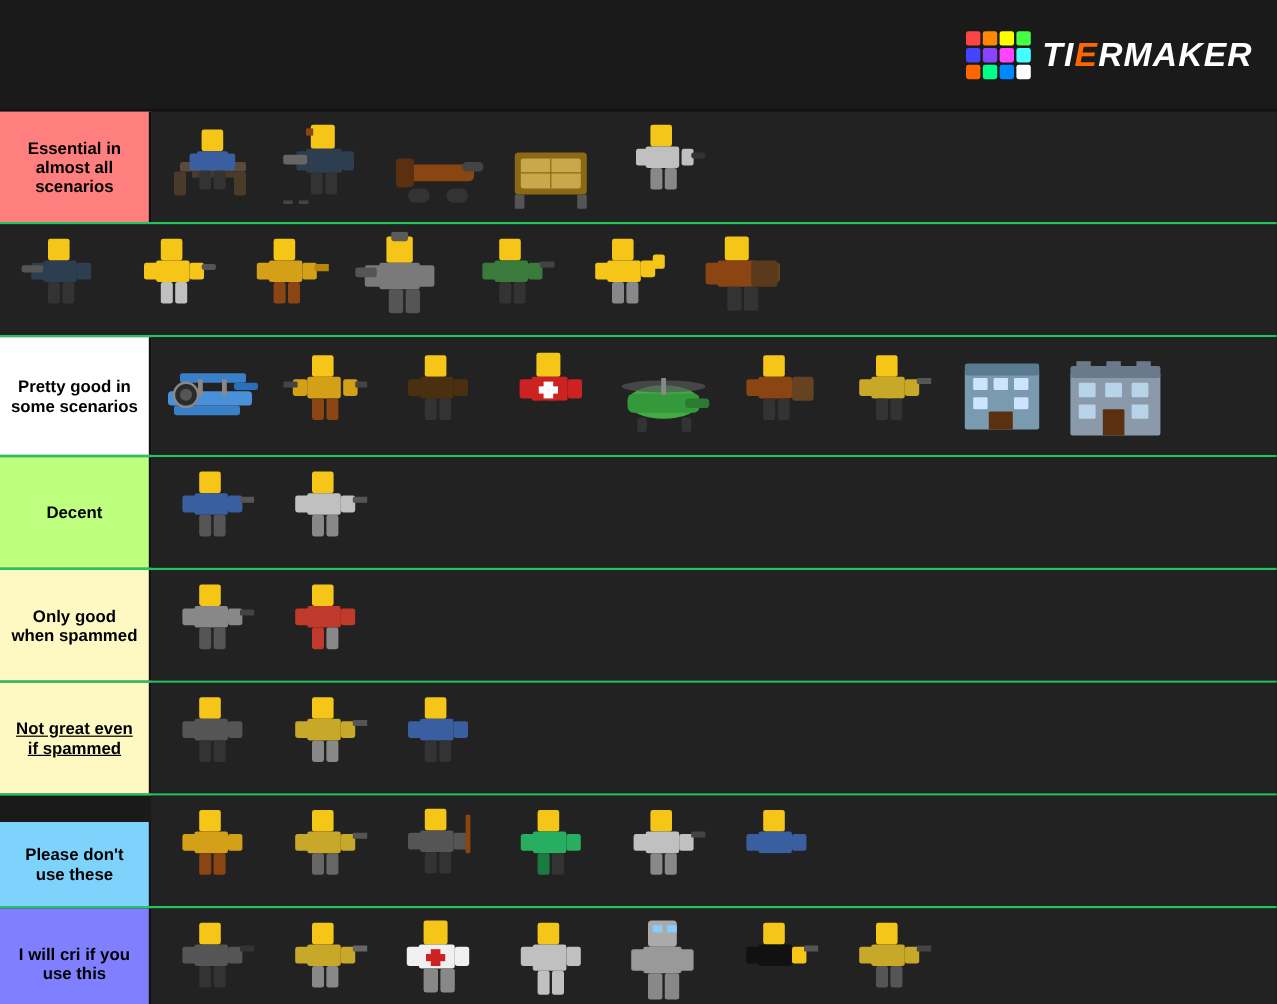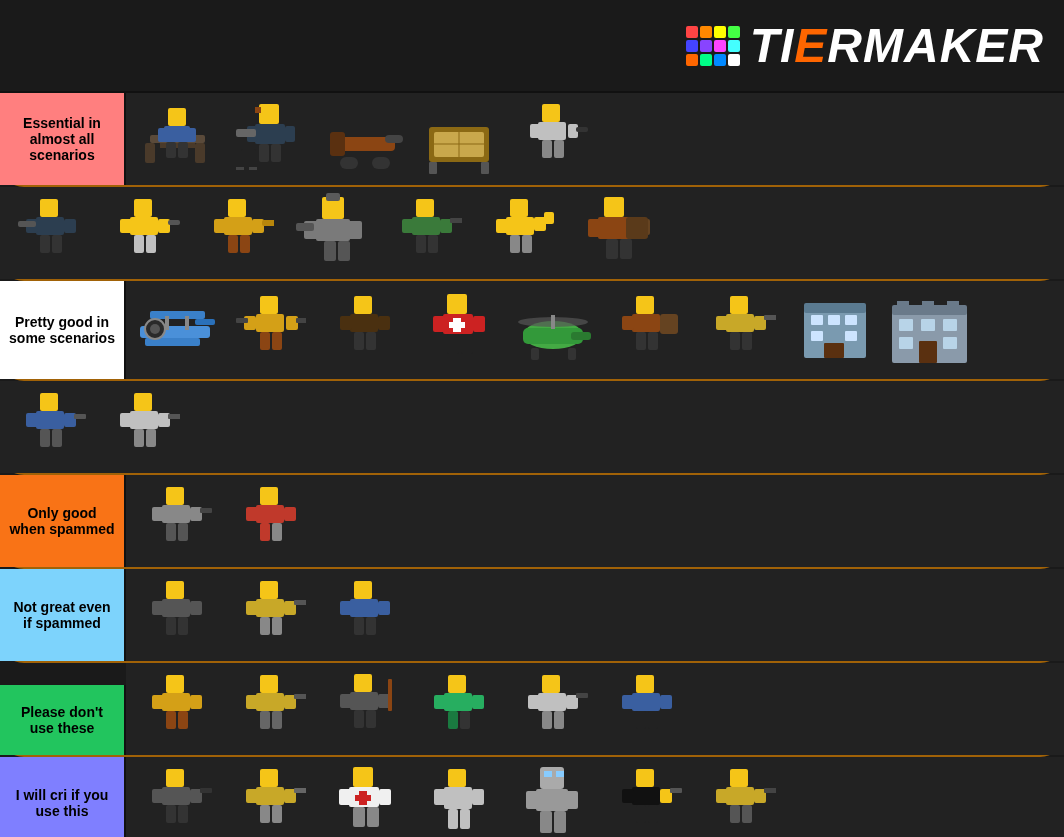--- a/index.html
+++ b/index.html
@@ -4,23 +4,22 @@
   <style>
     * { margin: 0; padding: 0; box-sizing: border-box; }
     body {
       background: #1a1a1a;
       font-family: Arial, sans-serif;
       width: 1064px;
       min-height: 837px;
     }
     .tier-row {
       display: flex;
-      border-bottom: 2px solid #a16207;
+      border-bottom: 2px solid #22c55e;
       min-height: 93px;
-      border-radius: 24px;
     }
     .tier-label {
       width: 126px;
       min-width: 126px;
       display: flex;
       align-items: center;
       justify-content: center;
       text-align: center;
       font-weight: bold;
       font-size: 14px;
@@ -65,37 +64,37 @@
       grid-template-columns: repeat(4, 12px);
       grid-template-rows: repeat(3, 12px);
       gap: 2px;
     }
     .logo-cell {
       width: 12px;
       height: 12px;
       border-radius: 2px;
     }
     .logo-text {
-      font-size: 48px;
+      font-size: 28px;
       font-weight: 900;
       font-style: italic;
       color: white;
       letter-spacing: 1px;
       text-transform: uppercase;
     }
     .logo-text span { color: #ff6600; }
 
     
     .row-s { background-color: #ff7f7f; }
     .row-a { background-color: #ffbf7f; }
     .row-b { background-color: #ffffff; }
     .row-c { background-color: #bfff7f; }
-    .row-d { background-color: #f97316; }
-    .row-e { background-color: #7dd3fc; }
-    .row-f { background-color: #22c55e; margin-top: 22px; }
+    .row-d { background-color: #fef9c3; }
+    .row-e { background-color: #fef9c3; text-decoration: underline; }
+    .row-f { background-color: #7dd3fc; margin-top: 22px; }
     .row-g { background-color: #7f7fff; }
   </style>
 </head>
 <body>
 
 <div>
 
   <div class="header-row">
     <div class="tiermaker-logo">
       <div class="logo-grid">
@@ -396,20 +395,21 @@
           <rect x="56" y="28" width="14" height="12" fill="#b8d4e8" rx="1"></rect>
           <rect x="12" y="46" width="14" height="12" fill="#b8d4e8" rx="1"></rect>
           <rect x="56" y="46" width="14" height="12" fill="#b8d4e8" rx="1"></rect>
           <rect x="32" y="50" width="18" height="22" fill="#5a3010" rx="1"></rect>
         </svg>
       </div>
     </div>
   </div>
 
   <div class="tier-row">
+    <div class="tier-label row-c">Decent</div>
     <div class="tier-content">
 
       <div class="tier-item">
         <svg width="70" height="78" viewBox="0 0 70 78">
           <rect x="24" y="5" width="18" height="18" fill="#f5c518" rx="2"></rect>
           <rect x="20" y="23" width="28" height="18" fill="#3a5fa0" rx="2"></rect>
           <rect x="10" y="25" width="12" height="14" fill="#3a5fa0" rx="2"></rect>
           <rect x="48" y="25" width="12" height="14" fill="#3a5fa0" rx="2"></rect>
           <rect x="58" y="26" width="12" height="5" fill="#555" rx="1"></rect>
           <rect x="24" y="41" width="10" height="18" fill="#555" rx="2"></rect>

